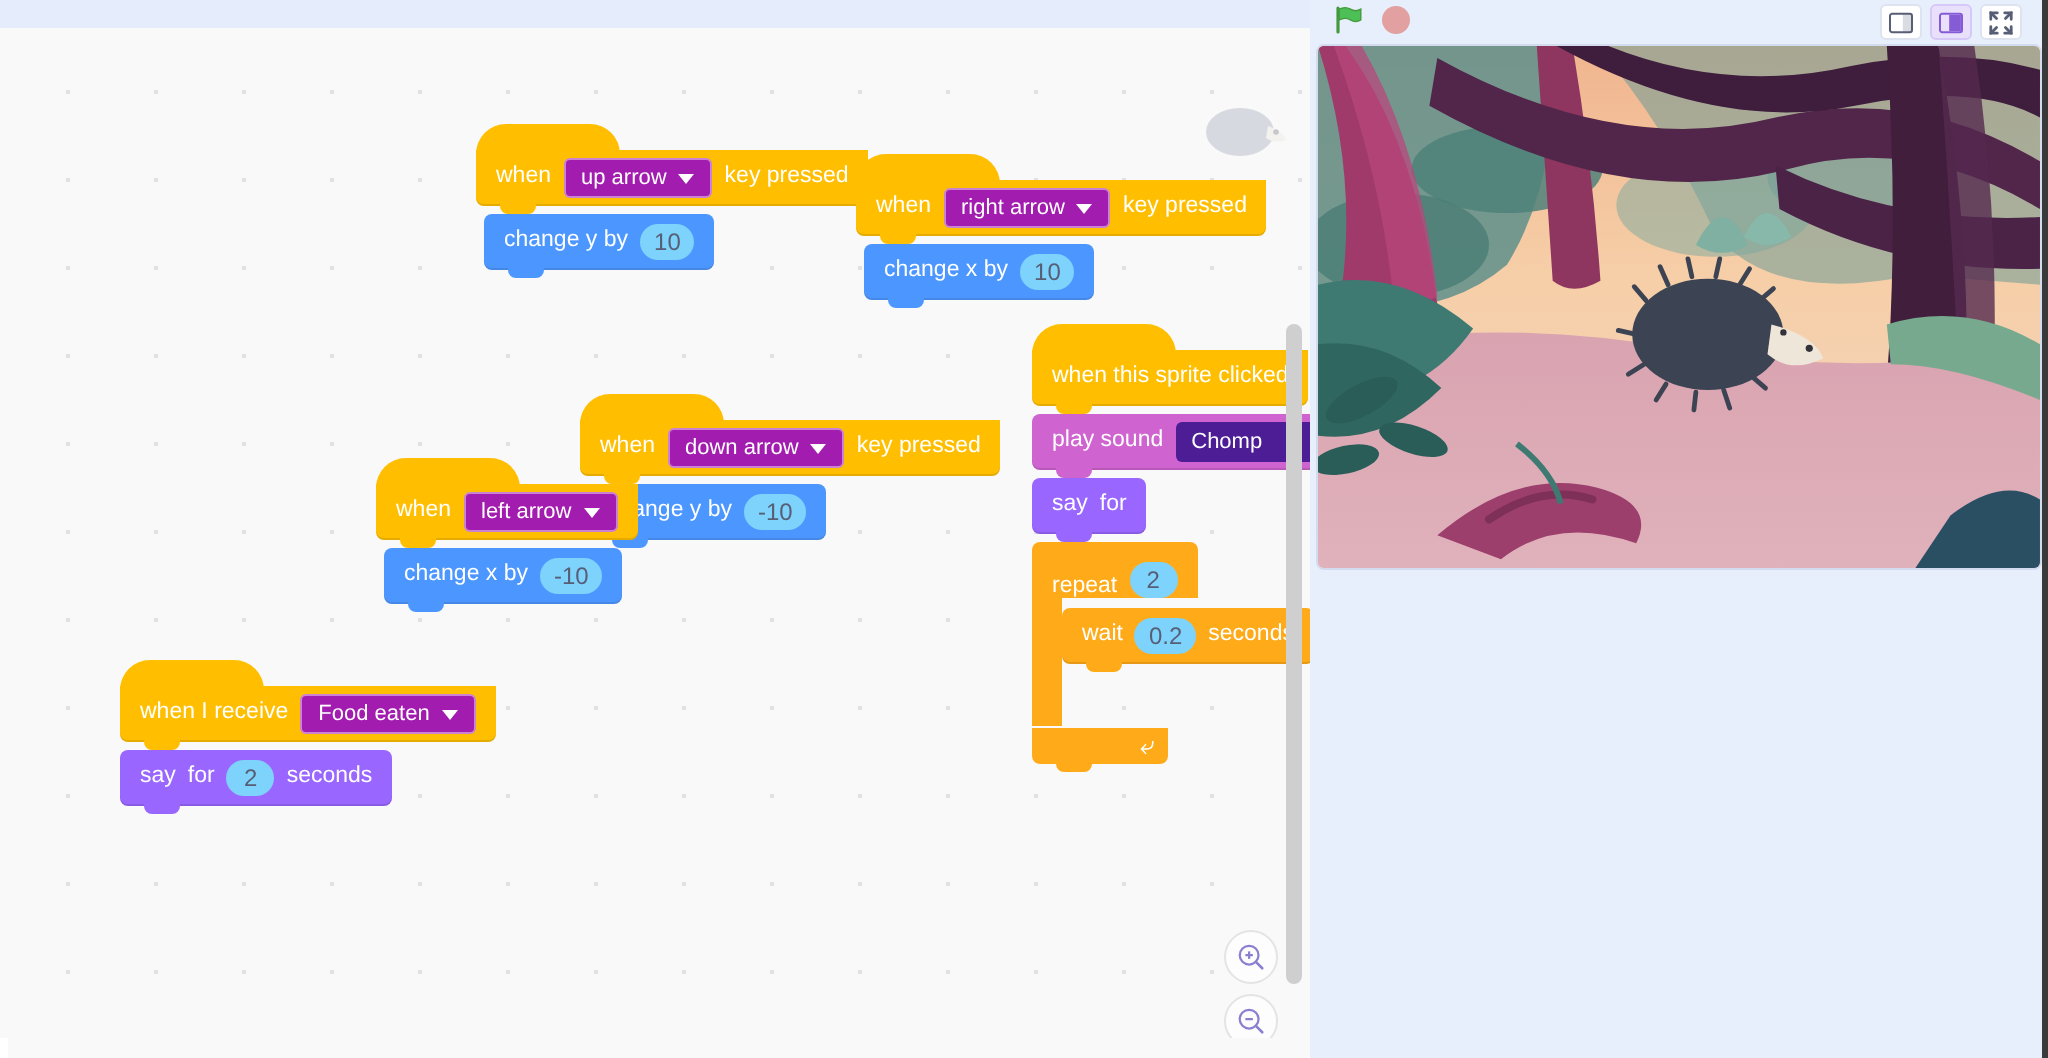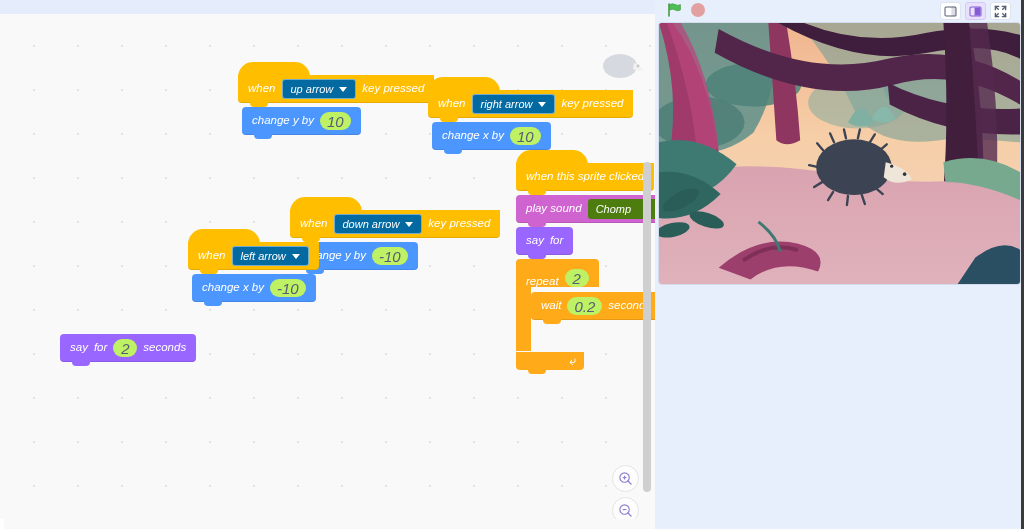--- a/index.html
+++ b/index.html
@@ -19,21 +19,20 @@
     position: absolute; left: 0; top: 0; width: 655px; height: 14px;
     background: #e5ecfc;
   }
   #code-canvas {
     position: absolute; left: 0; top: 14px; width: 655px; height: 505px;
     background-color: #f9f9f9;
     background-image: radial-gradient(circle, #e2e2e2 1.1px, transparent 1.2px);
     background-size: 44px 44px;
     background-position: 12px 10px;
     overflow: hidden;
-    font-style: italic;
   }
   #canvas-left-edge {
     position: absolute; left: 0; top: 14px; width: 4px; height: 515px;
     background: #ffffff;
   }
 
   
   #sprite-watermark {
     position: absolute; left: 600px; top: 36px; width: 46px; height: 32px;
     opacity: .30;
@@ -88,37 +87,37 @@
   .notch::after {
     content: ""; position: absolute; left: 12px; bottom: -4px;
     width: 18px; height: 5px; background: inherit;
     border-radius: 0 0 4px 4px;
   }
 
   
   .inp-num {
     display: inline-flex; align-items: center; justify-content: center;
     min-width: 24px; height: 18px; padding: 0 7px;
-    background: #bef264; border-radius: 10px;
-    color: #575e75; font-size: 15px;
+    background: #7dd3fc; border-radius: 10px;
+    color: #575e75; font-size: 12px;
   }
   .inp-txt {
     display: inline-flex; align-items: center;
     height: 19px; padding: 0 10px;
     background: #fff; border-radius: 10px;
     color: #575e75; font-size: 11px;
   }
   
   .dd {
     display: inline-flex; align-items: center; gap: 6px;
     height: 20px; padding: 0 8px; border-radius: 3px;
     font-size: 11px; color: #fff;
   }
-  .dd-event { background: #0369a1; border: 1px solid rgba(255,255,255,.45); }
-  .dd-sound { background: #4d7c0f; gap: 42px; }
+  .dd-event { background: #a21caf; border: 1px solid rgba(255,255,255,.45); }
+  .dd-sound { background: #4c1d95; gap: 42px; }
   .dd-caret {
     width: 0; height: 0; border-left: 4px solid transparent;
     border-right: 4px solid transparent; border-top: 5px solid #fff;
   }
 
   
   .cblk { position: relative; width: 96px; }
   .cblk-top {
     display: inline-flex; align-items: flex-end; gap: 6px;
     height: 28px; padding: 0 10px; background: #ffab19;
@@ -247,21 +246,21 @@
             <span class="dd-caret"></span>
           </span>
         </div>
         <div style="height:4px"></div>
         <div class="blk c-motion notch" style="margin-left:4px">
           <span class="lbl">change x by</span>
           <span class="inp-num">-10</span>
         </div>
       </div>
 
-      <div class="script" style="left:468px; top:136px;padding-left:48px;">
+      <div class="script" style="left:468px; top:148px;padding-left:48px;">
         <div class="blk c-event hat notch">
           <span class="lbl">when this sprite clicked</span>
         </div>
         <div style="height:4px"></div>
         <div class="blk c-sound notch">
           <span class="lbl">play sound</span>
           <span class="dd dd-sound">
             <span>Chomp</span>
             <span class="dd-caret"></span>
           </span>
@@ -293,20 +292,27 @@
             </div>
           </div>
 
           <div class="cblk-bottom" style="top:93px;">
             <span class="loop-arrow">⤷</span>
           </div>
         </div>
       </div>
 
       <div class="script" style="left:60px; top:316px;">
+        <div class="blk c-event hat notch">
+          <span class="lbl">when I receive</span>
+          <span class="dd dd-event">
+            <span>Food eaten</span>
+            <span class="dd-caret"></span>
+          </span>
+        </div>
         <div style="height:4px"></div>
         <div class="blk c-looks notch">
           <span class="lbl">say</span>
           <span class="lbl">for</span>
           <span class="inp-num">2</span>
           <span class="lbl">seconds</span>
         </div>
       </div>
 
       <div id="code-scroll-track"></div>

